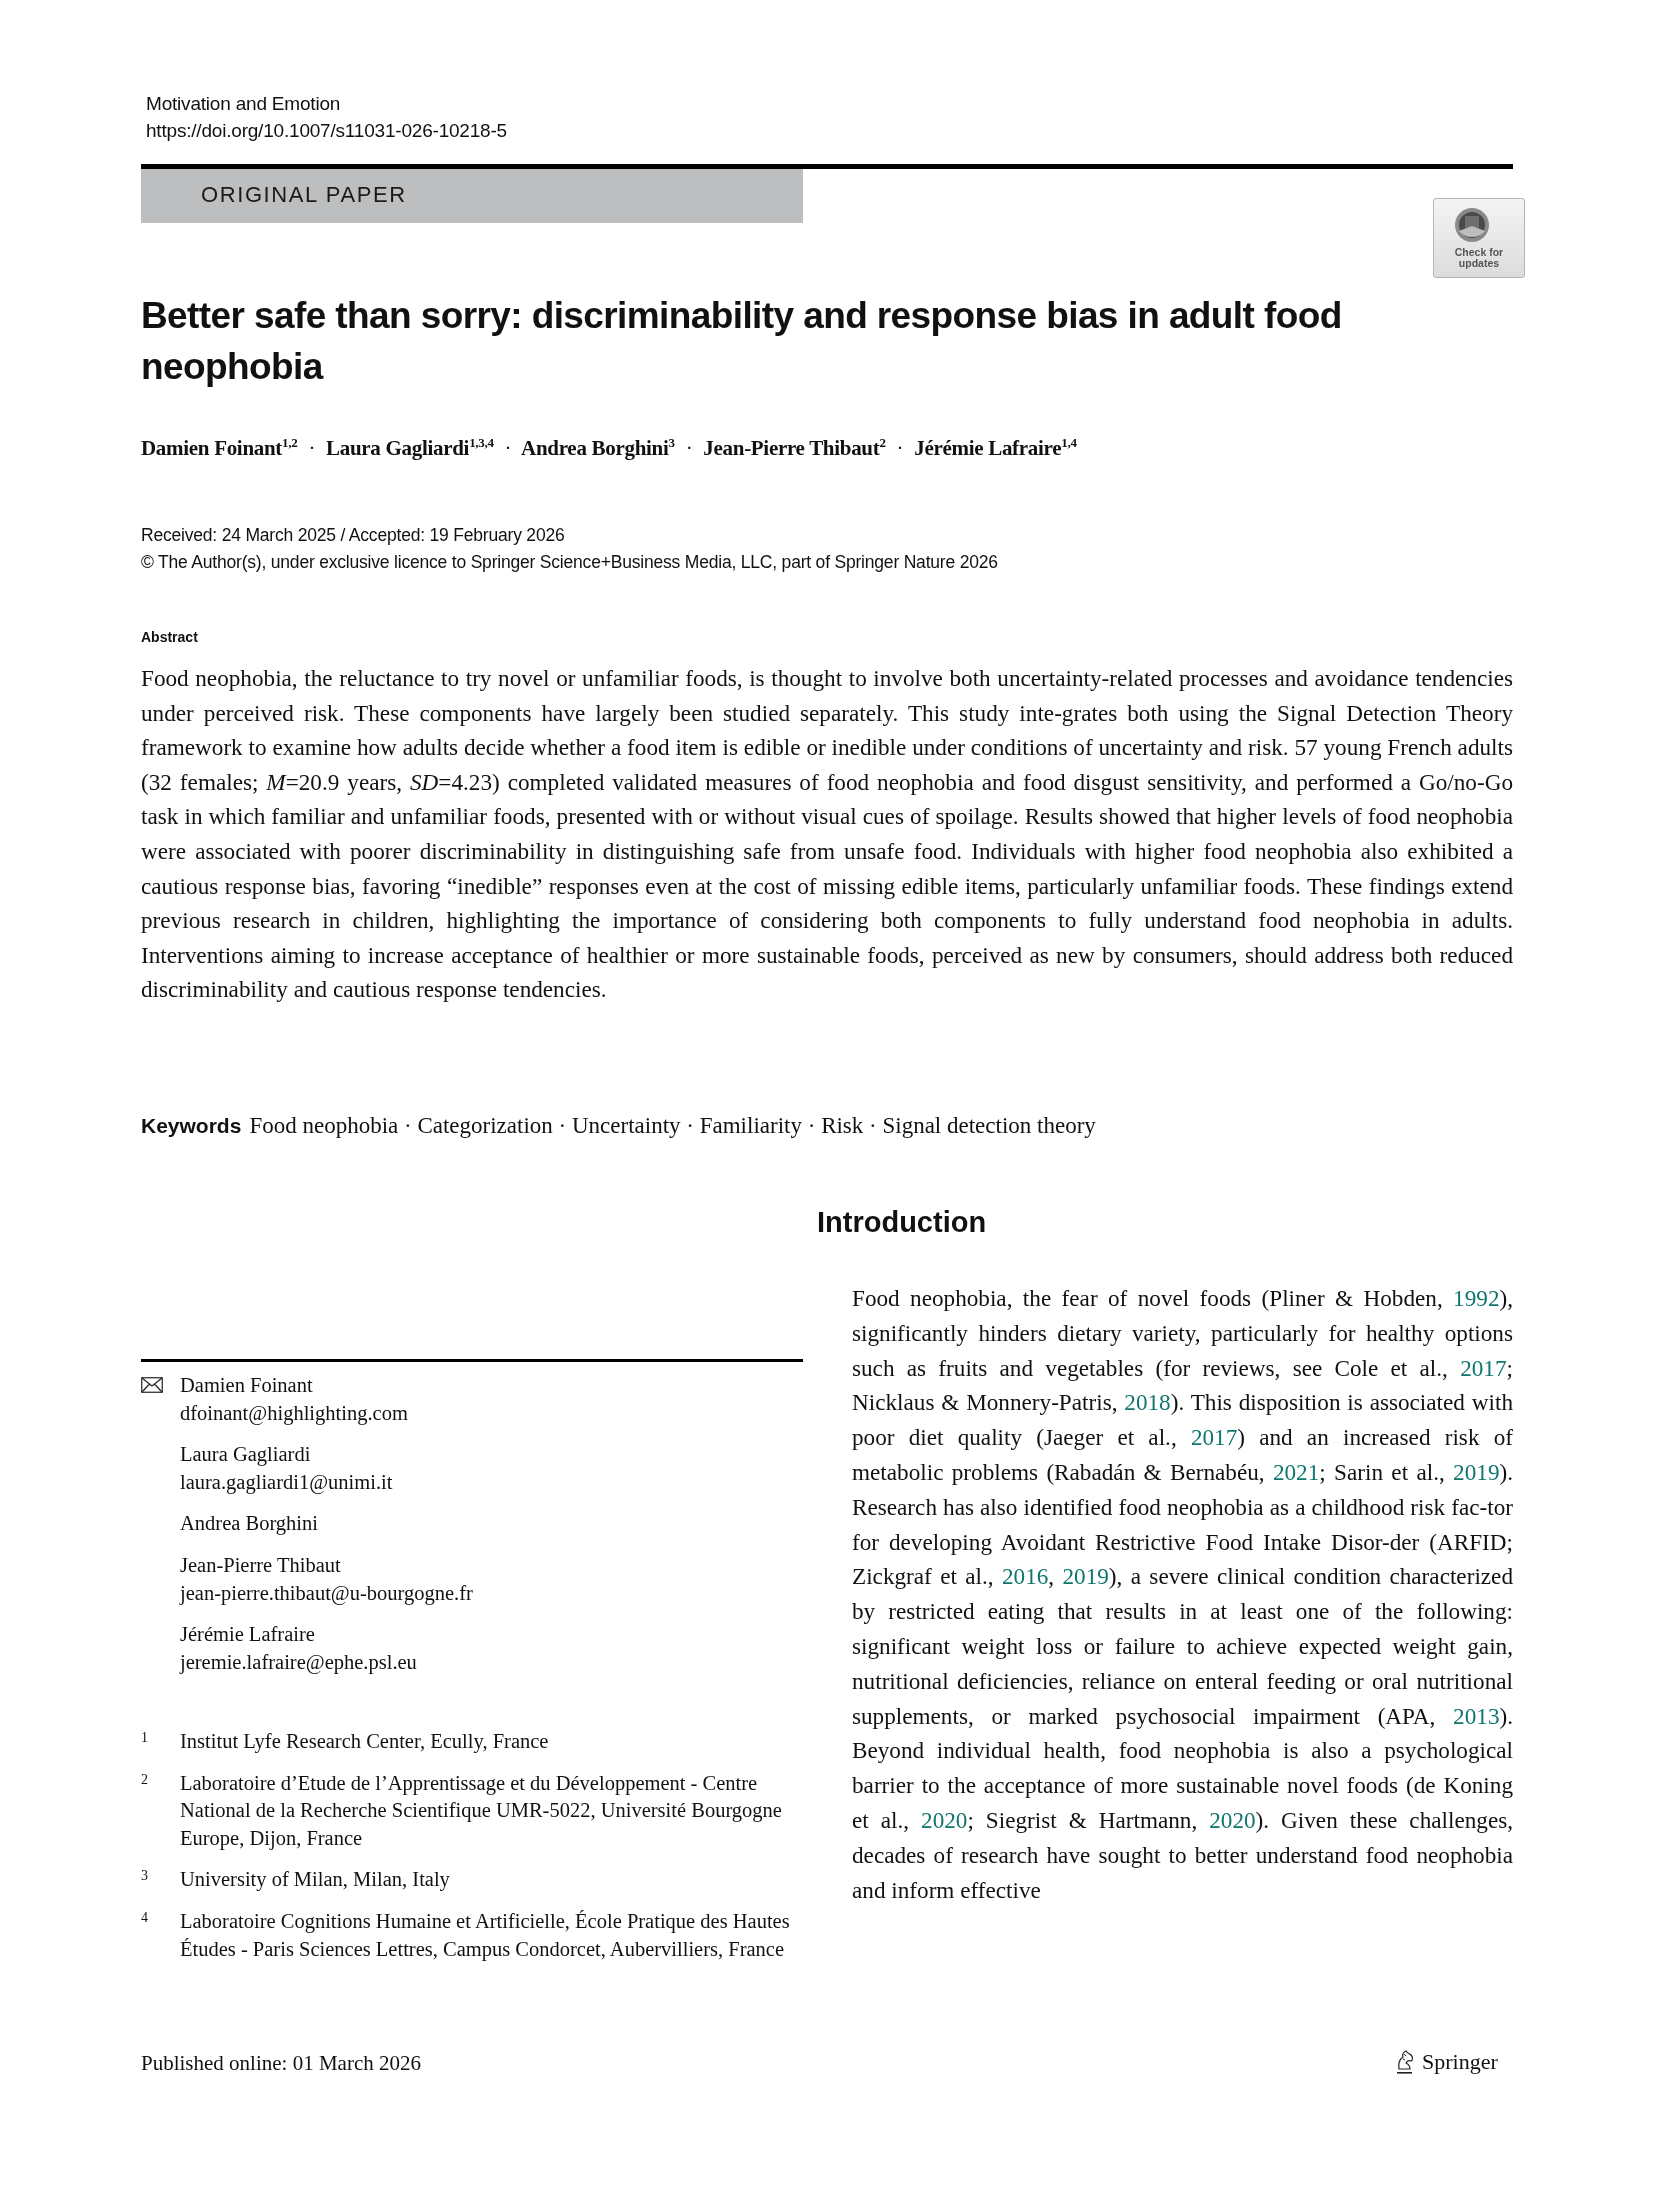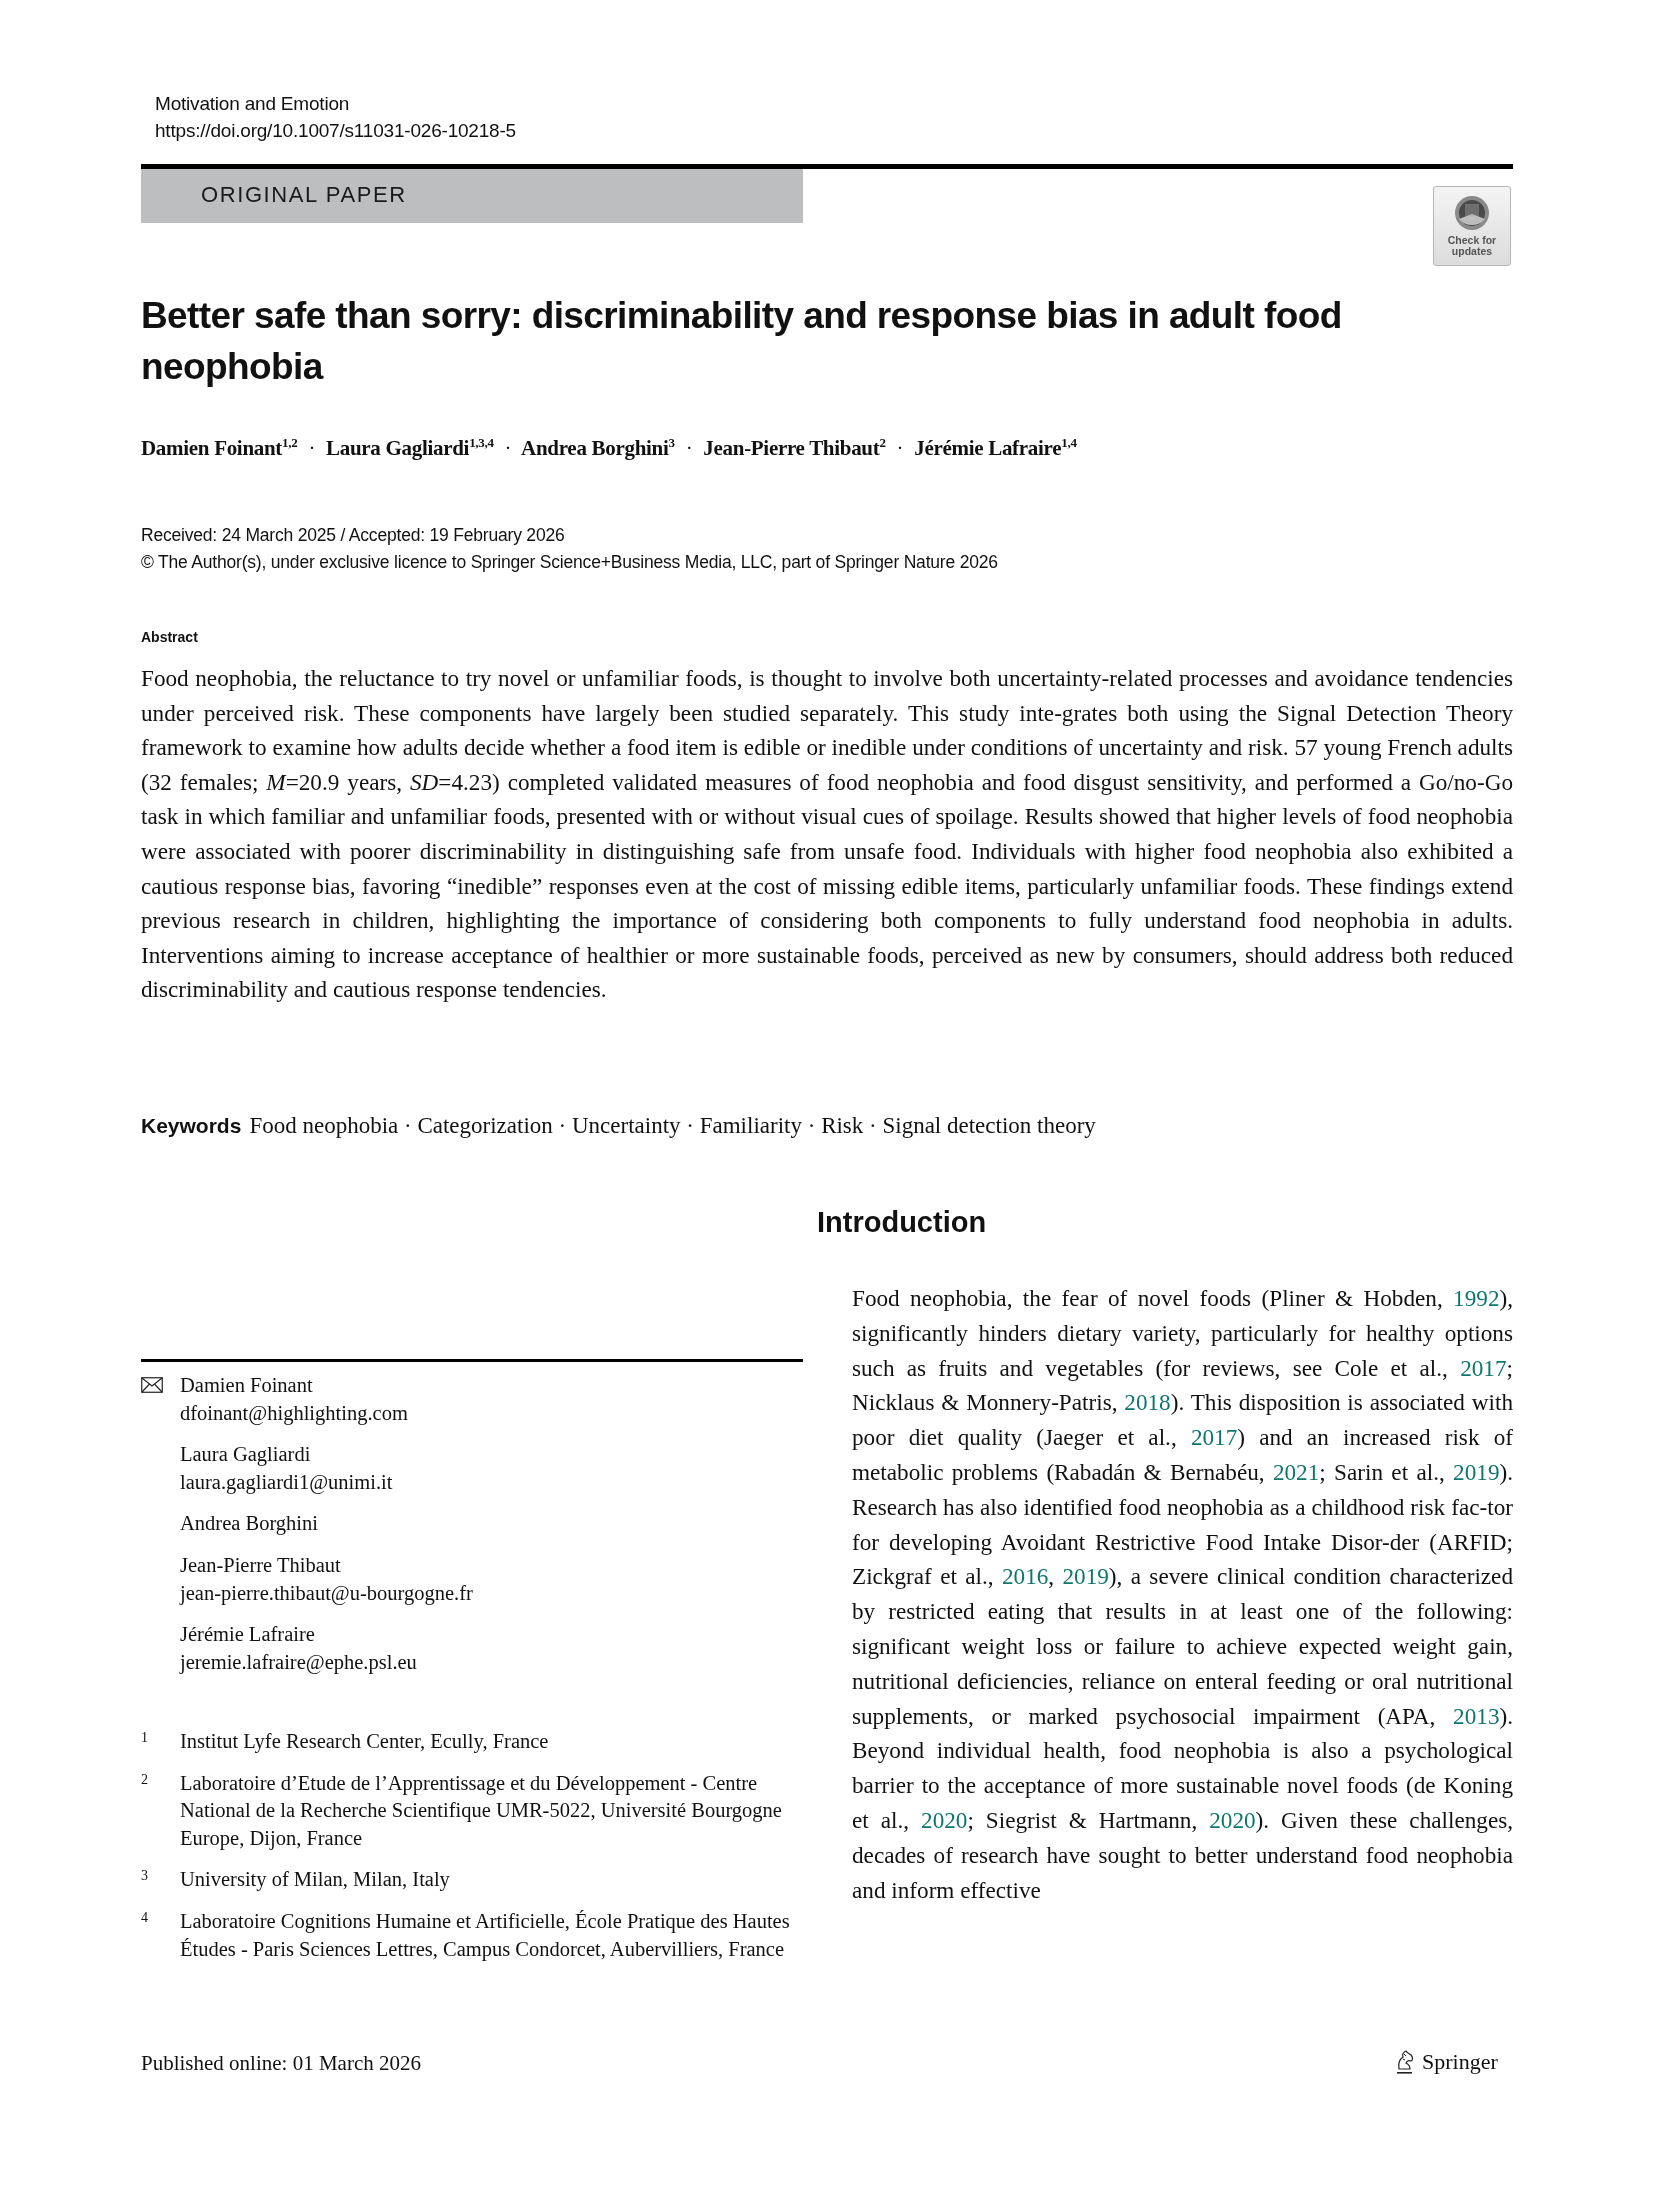--- a/index.html
+++ b/index.html
@@ -1,26 +1,26 @@
 <!DOCTYPE html>
 <html><head>
 <meta charset="utf-8">
 <style>
   html, body { margin: 0; padding: 0; background: #ffffff; }
   body { width: 1654px; height: 2197px; position: relative; overflow: hidden; color: #111; }
   .sans { font-family: "Liberation Sans", "DejaVu Sans", sans-serif; }
   .serif { font-family: "Liberation Serif", "DejaVu Serif", serif; }
   .abs { position: absolute; }
 
-  .journal { left: 155px; top: 90px; font-size: 19px; line-height: 27px; letter-spacing: -0.2px; }
+  .journal { left: 146px; top: 90px; font-size: 19px; line-height: 27px; letter-spacing: -0.2px; }
   .rule-top { left: 141px; top: 164px; width: 1372px; height: 5px; background: #000; }
   .banner { left: 141px; top: 169px; width: 662px; height: 54px; background: #bcbec0; }
   .banner span { position: absolute; left: 18px; top: 13px; font-size: 22px; letter-spacing: 1.6px; color: #1a1a1a; margin-left: 42px; }
 
-  .badge { left: 1433px; top: 186px; width: 78px; height: 80px; border: 1px solid #b5b5b5; border-radius: 3px;
+  .badge { left: 1433px; top: 198px; width: 92px; height: 80px; border: 1px solid #b5b5b5; border-radius: 3px;
            background: linear-gradient(#f4f4f4, #dcdcdc); box-sizing: border-box; }
   .badge svg { position: absolute; left: 18px; top: 6px; }
   .badge .badge-label { position: absolute; left: 0; right: 0; top: 48px; text-align: center; font-size: 10.5px;
            line-height: 11px; font-weight: bold; color: #555; }
 
   .title { left: 141px; top: 290px; width: 1340px; font-size: 37px; line-height: 51px; font-weight: bold; letter-spacing: -0.6px; }
   .authors { left: 141px; top: 436px; font-size: 21px; font-weight: bold; letter-spacing: -0.3px; white-space: nowrap; font-family: Liberation Serif, serif; }
   .authors sup { font-size: 13px; font-weight: bold; vertical-align: 8px; line-height: 0; }
   .authors .sep { font-weight: normal; margin: 0 6px; }
 

